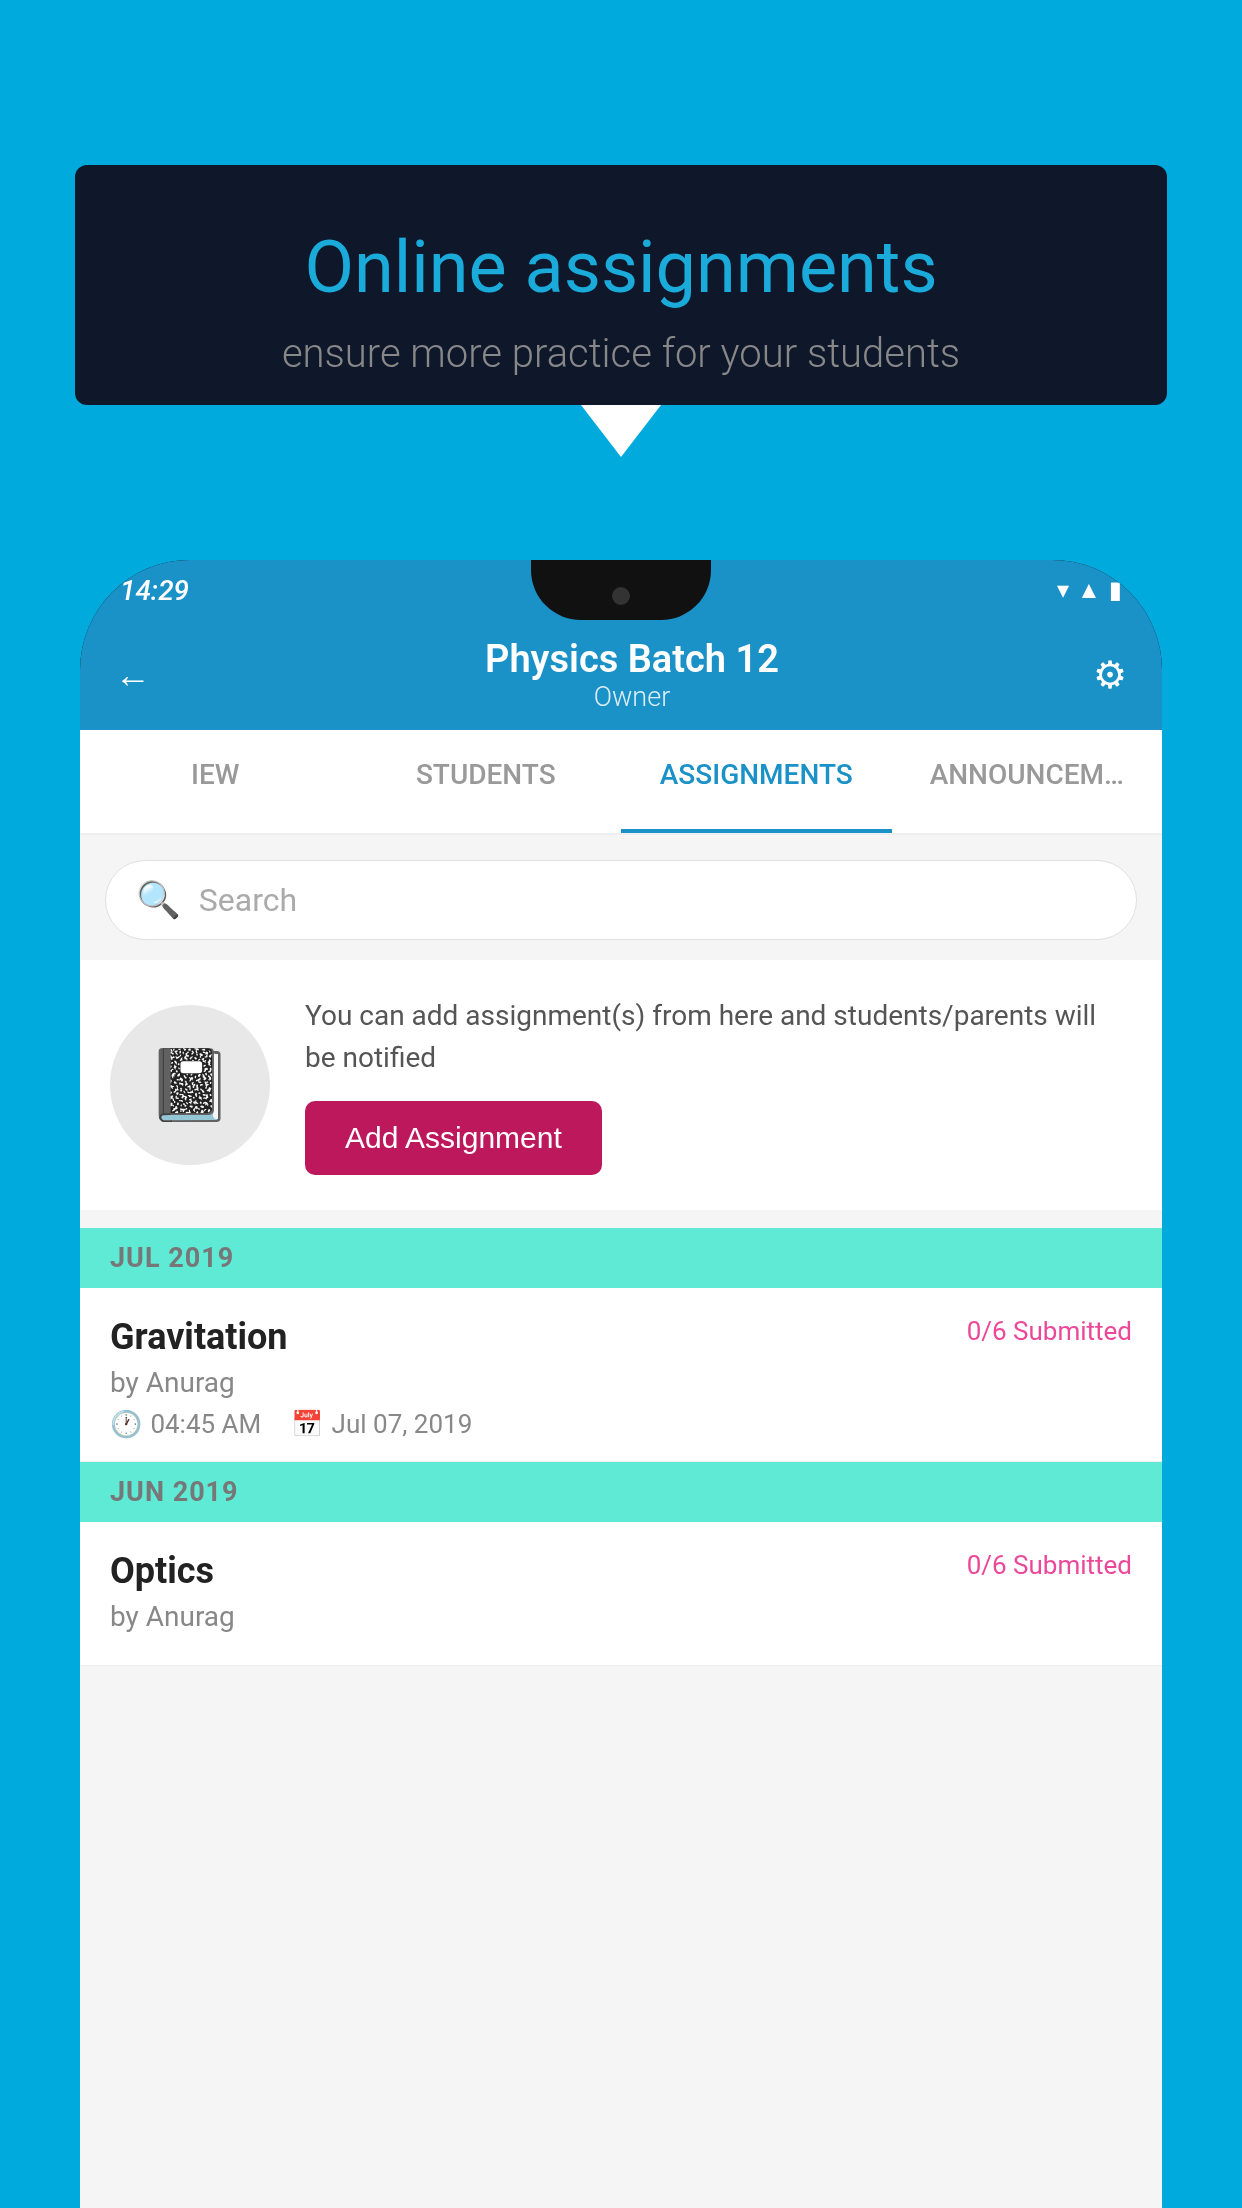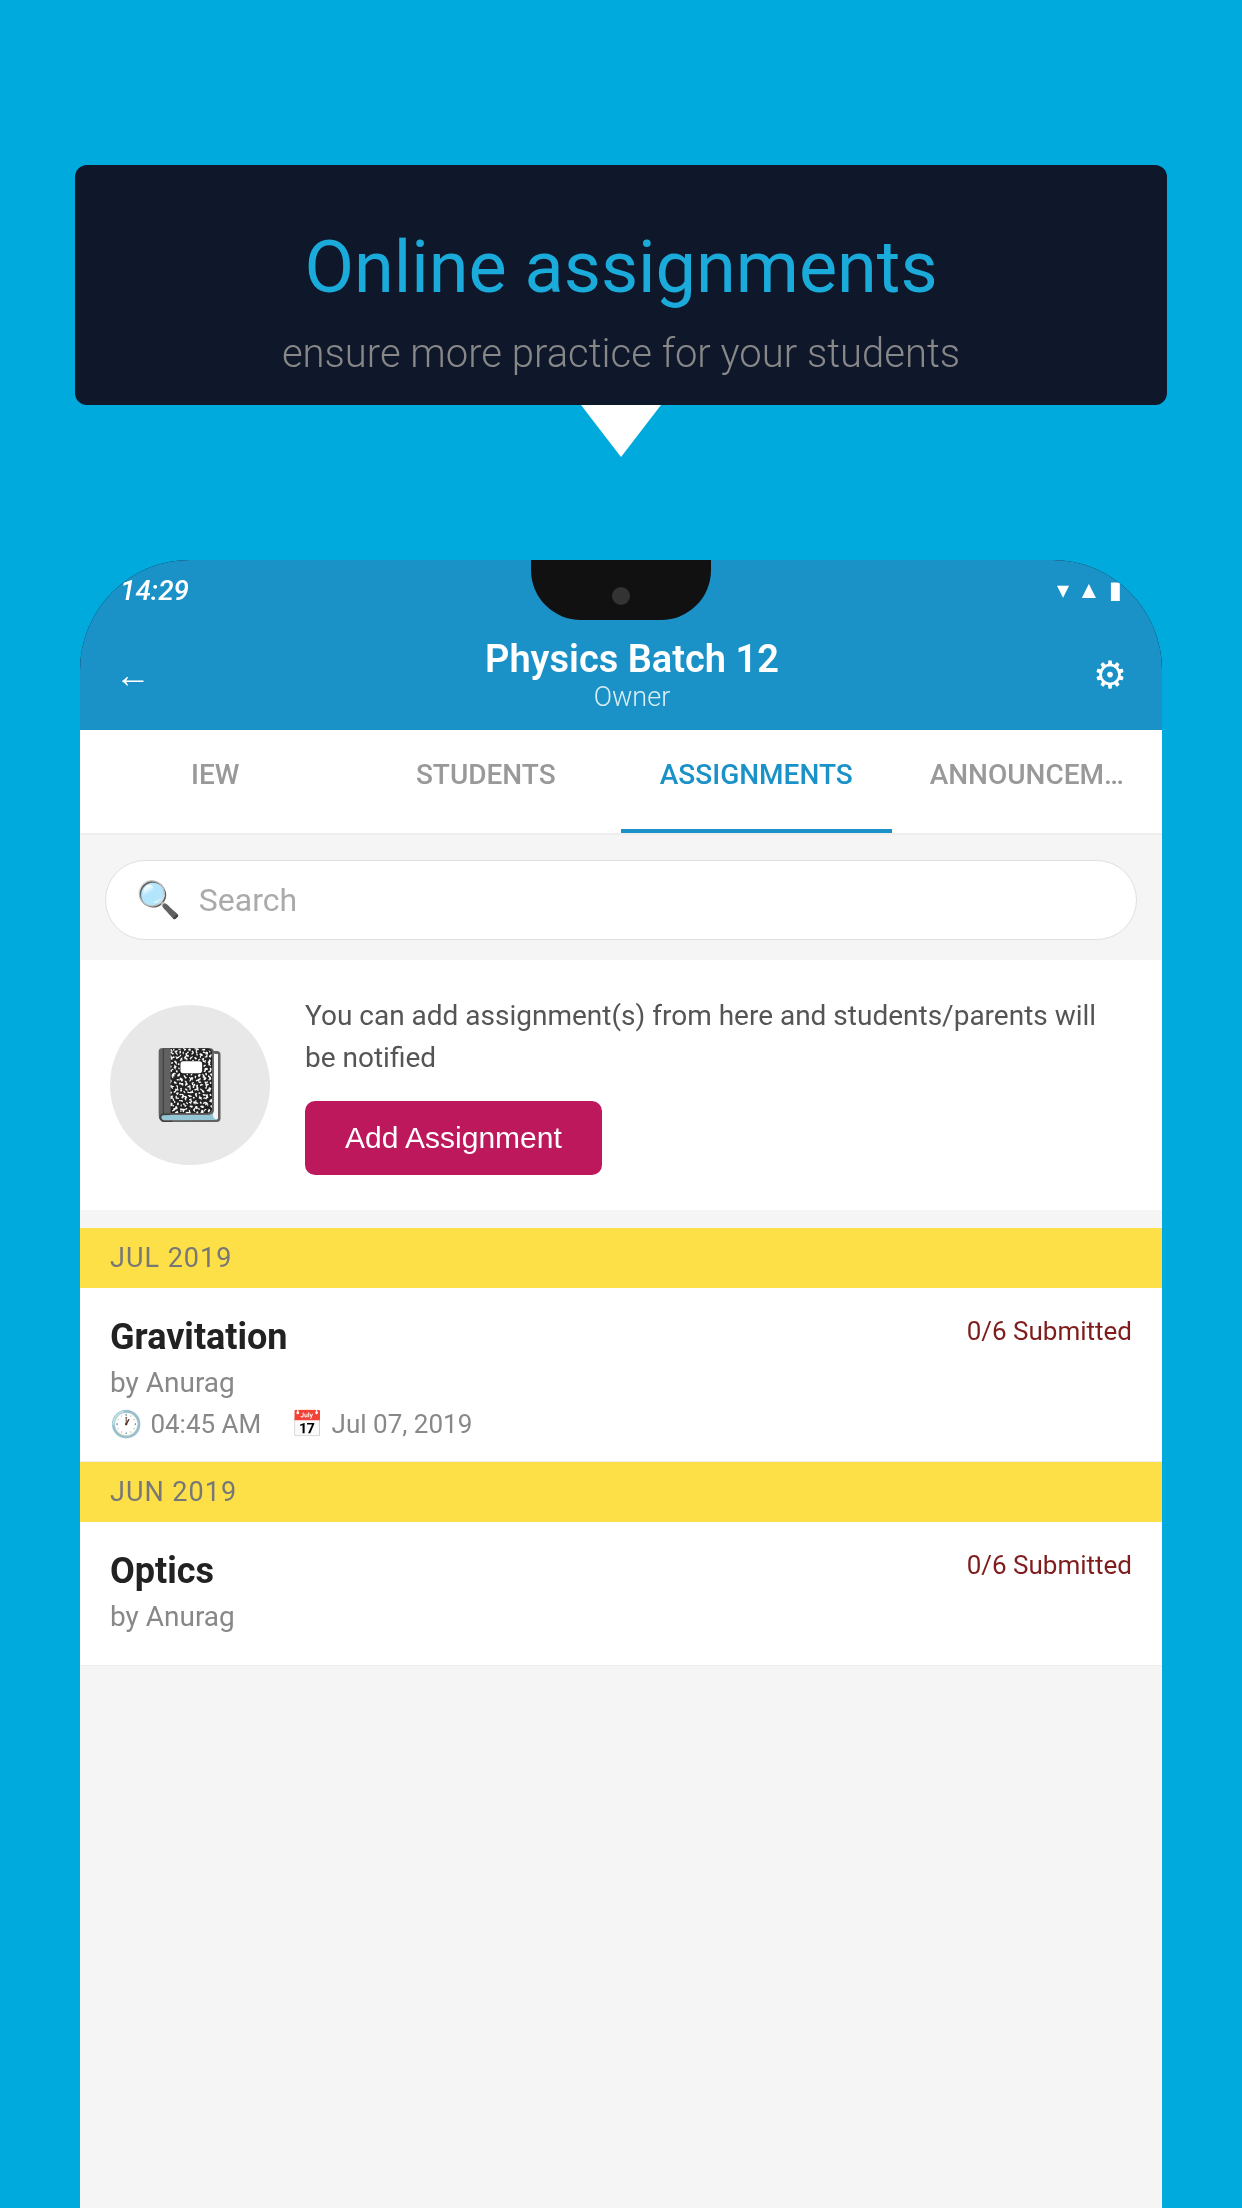--- a/index.html
+++ b/index.html
@@ -222,24 +222,24 @@
       border: none;
       border-radius: 10px;
       padding: 20px 40px;
       font-size: 30px;
       font-weight: 500;
       cursor: pointer;
     }
 
     
     .section-header {
-      background: #fde047;
+      background: #5eead4;
       padding: 14px 30px;
       font-size: 27px;
-      font-weight: 400;
+      font-weight: 700;
       color: #777;
       letter-spacing: 1px;
     }
 
     
     .assignment-item {
       background: #fff;
       padding: 28px 30px 22px;
       border-bottom: 1px solid #eee;
     }
@@ -249,21 +249,21 @@
       align-items: flex-start;
       margin-bottom: 8px;
     }
     .assignment-name {
       font-size: 36px;
       font-weight: 700;
       color: #222;
     }
     .assignment-submitted {
       font-size: 26px;
-      color: #7f1d1d;
+      color: #ec4899;
     }
     .assignment-by {
       font-size: 28px;
       color: #888;
       margin-bottom: 10px;
     }
     .assignment-meta {
       display: flex;
       gap: 30px;
       align-items: center;

